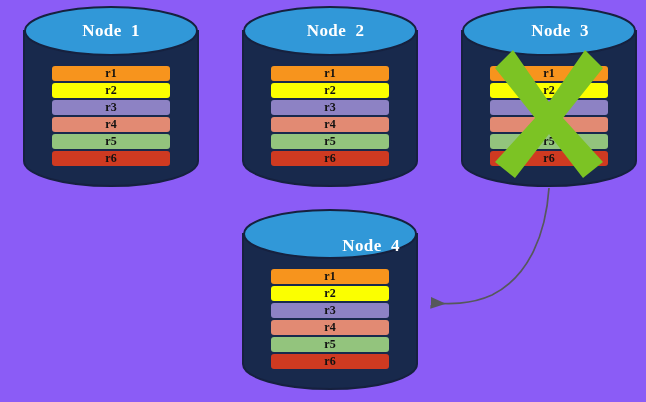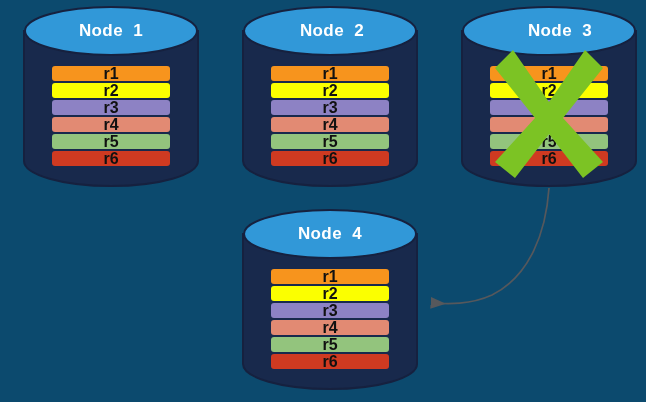--- a/index.html
+++ b/index.html
@@ -7,22 +7,23 @@
     padding: 0;
     background: #ffffff;
   }
   body {
     font-family: "Liberation Sans", sans-serif;
   }
   #canvas {
     position: relative;
     width: 646px;
     height: 402px;
-    background: #0c4a6e;
+    background: #8b5cf6;
     overflow: hidden;
+    font-family: Liberation Serif, serif;
   }
   .node {
     position: absolute;
   }
   .node svg {
     position: absolute;
     left: 0;
     top: 0;
     overflow: visible;
   }
@@ -43,21 +44,21 @@
     position: absolute;
     z-index: 3;
   }
   .row-bar {
     position: relative;
     height: 15px;
     margin-bottom: 2px;
     border-radius: 3px;
     color: #111111;
     font-weight: bold;
-    font-size: 16px;
+    font-size: 12px;
     line-height: 15px;
     text-align: center;
     box-sizing: border-box;
   }
   .row-bar:last-child { margin-bottom: 16px; }
   .xmark {
     position: absolute;
     z-index: 6;
     pointer-events: none;
   }
@@ -86,21 +87,21 @@
         <div class="node-label" style="top: 15px;">Node  1</div>
         <div class="rows" style="left: 28px; width: 118px; top: 60px;">
           <div class="row-bar" style="background: rgb(247, 148, 29);">r1</div>
           <div class="row-bar" style="background: rgb(251, 255, 0);">r2</div>
           <div class="row-bar" style="background: rgb(141, 130, 196);">r3</div>
           <div class="row-bar" style="background: rgb(226, 138, 115);">r4</div>
           <div class="row-bar" style="background: rgb(147, 196, 125);">r5</div>
           <div class="row-bar" style="background: rgb(207, 58, 33);">r6</div>
         </div>
       </div>
-      <div class="node" style="left: 243px; top: 6px; width: 178px; height: 180px;">
+      <div class="node" style="left: 243px; top: 6px; width: 178px; height: 180px; padding-left: 7px;">
         <svg width="174" height="180" viewBox="0 0 174 180">
           <path d="M 0 25 L 0 155 A 87 25 0 0 0 174 155 L 174 25 Z" fill="#18294c" stroke="#16213f" stroke-width="2"></path>
           <ellipse cx="87" cy="25" rx="86" ry="24" fill="#3198d8" stroke="#16213f" stroke-width="2"></ellipse>
         </svg>
         <div class="node-label" style="top: 15px;">Node  2</div>
         <div class="rows" style="left: 28px; width: 118px; top: 60px;">
           <div class="row-bar" style="background: rgb(247, 148, 29);">r1</div>
           <div class="row-bar" style="background: rgb(251, 255, 0);">r2</div>
           <div class="row-bar" style="background: rgb(141, 130, 196);">r3</div>
           <div class="row-bar" style="background: rgb(226, 138, 115);">r4</div>
@@ -126,21 +127,21 @@
           <g fill="#7cc324">
             <polygon points="18,0 54,52 90,0 108,18 68,68 108,112 88,128 54,84 20,128 0,112 40,68 0,18"></polygon>
           </g>
         </svg>
       </div>
       <div class="node" style="left: 243px; top: 209px; width: 174px; height: 180px;">
         <svg width="174" height="180" viewBox="0 0 174 180">
           <path d="M 0 25 L 0 155 A 87 25 0 0 0 174 155 L 174 25 Z" fill="#18294c" stroke="#16213f" stroke-width="2"></path>
           <ellipse cx="87" cy="25" rx="86" ry="24" fill="#3198d8" stroke="#16213f" stroke-width="2"></ellipse>
         </svg>
-        <div class="node-label" style="top: 15px;">Node  4</div>
+        <div class="node-label" style="top: 27px; padding-left: 41px;">Node  4</div>
         <div class="rows" style="left: 28px; width: 118px; top: 60px;">
           <div class="row-bar" style="background: rgb(247, 148, 29);">r1</div>
           <div class="row-bar" style="background: rgb(251, 255, 0);">r2</div>
           <div class="row-bar" style="background: rgb(141, 130, 196);">r3</div>
           <div class="row-bar" style="background: rgb(226, 138, 115);">r4</div>
           <div class="row-bar" style="background: rgb(147, 196, 125);">r5</div>
           <div class="row-bar" style="background: rgb(207, 58, 33);">r6</div>
         </div>
       </div>
     </div>

